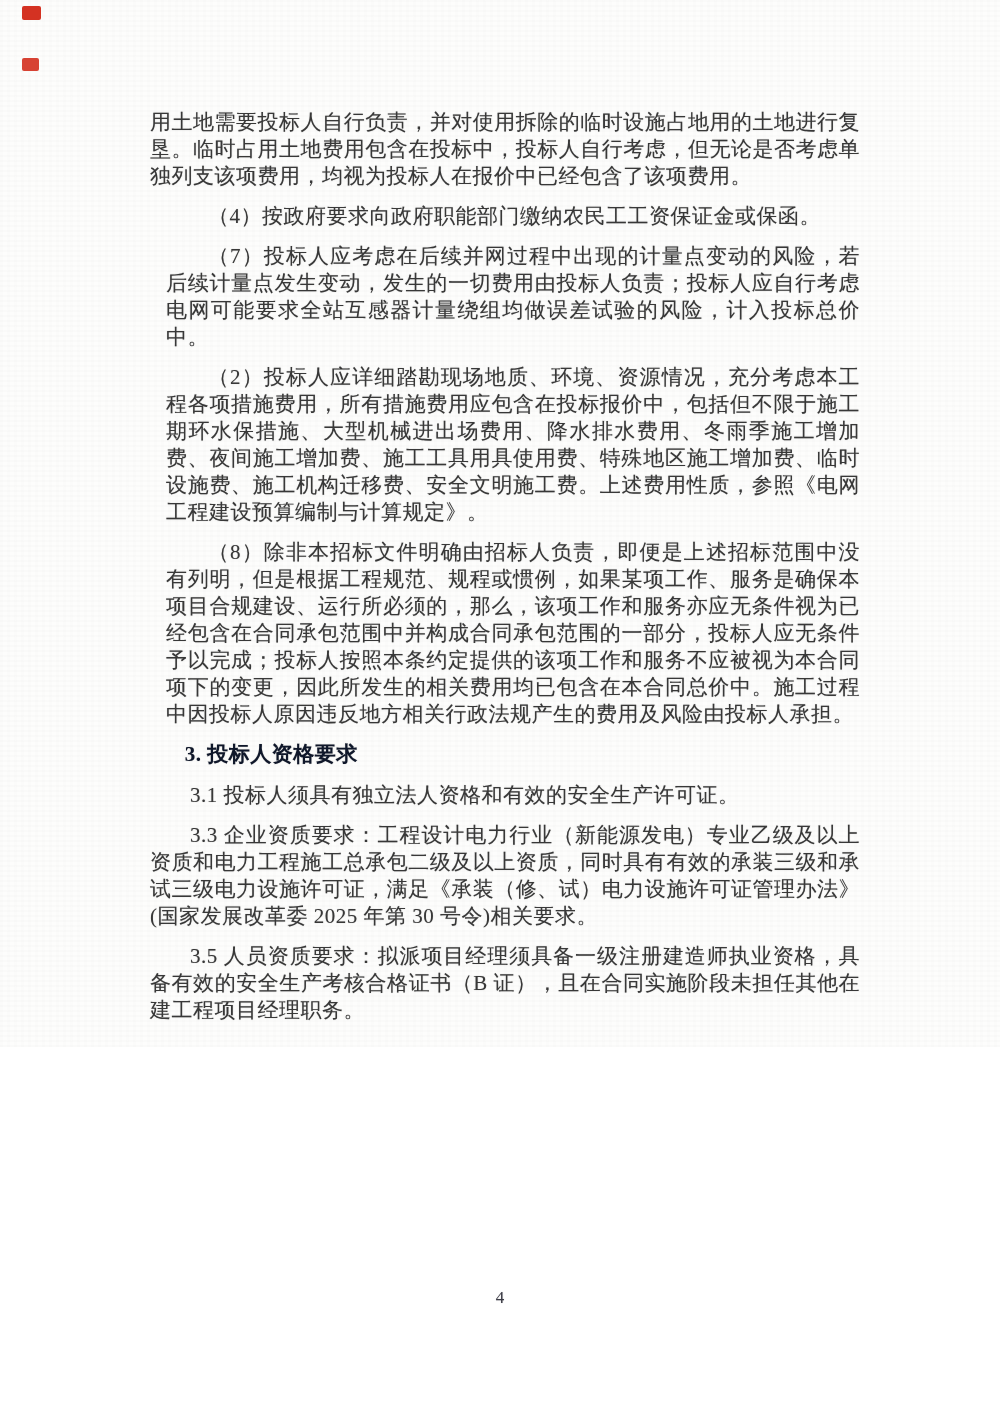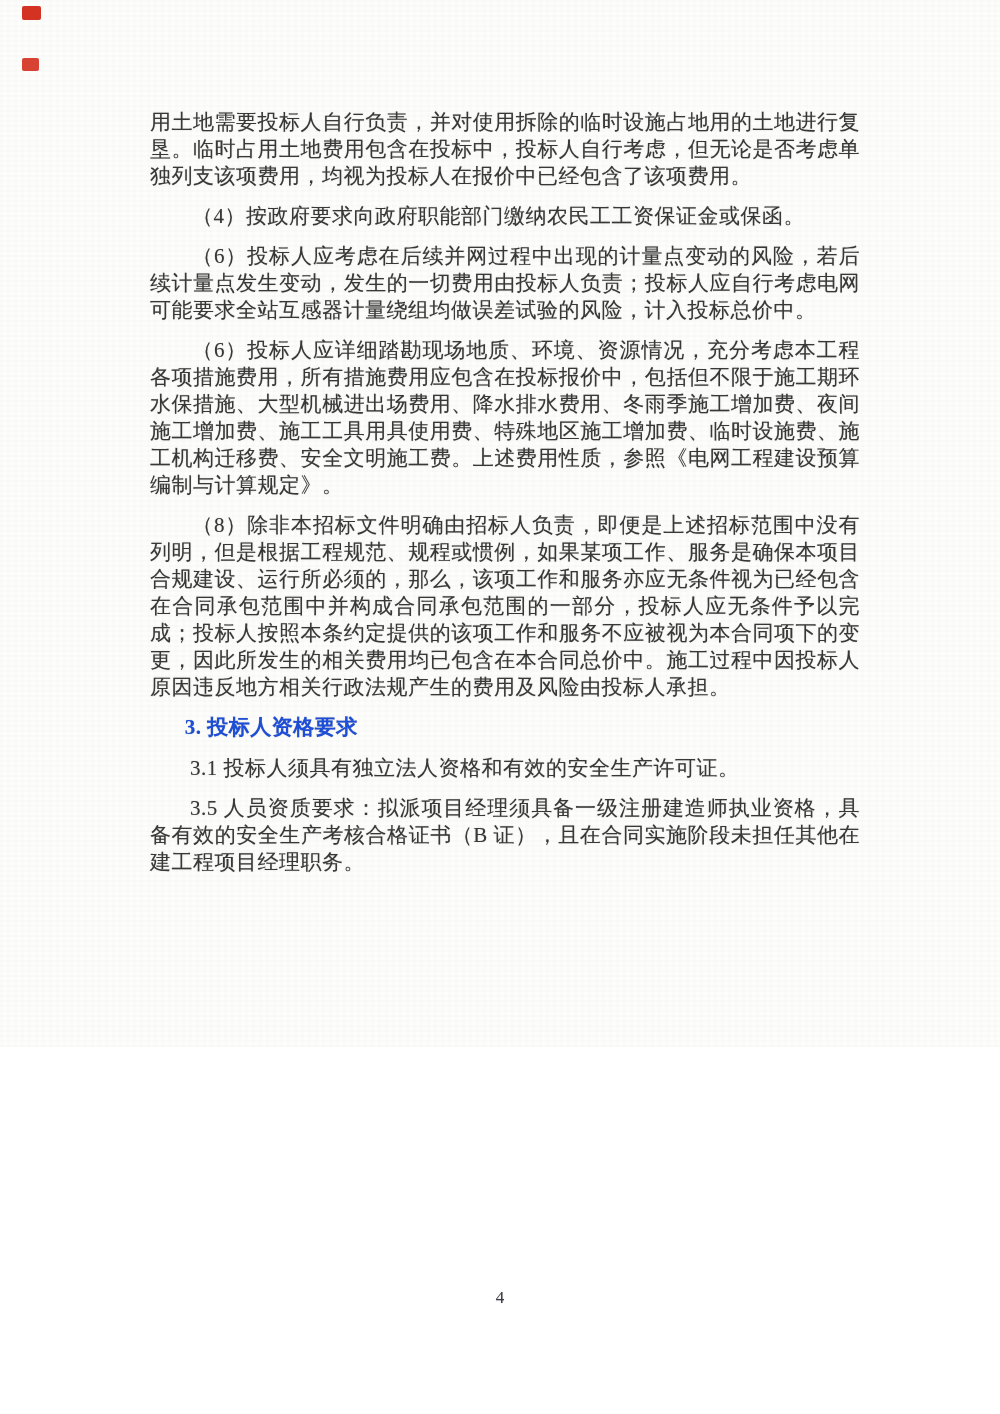--- a/index.html
+++ b/index.html
@@ -37,26 +37,26 @@
     color: #383838;
     font-size: 21px;
     line-height: 27px;
     text-align: justify;
     text-justify: inter-ideograph;
     letter-spacing: 0.5px;
     text-shadow: 0 0 1px rgba(80,80,80,0.45);
   }
   .content p { margin: 0 0 13px 0; }
   p.continuation { text-indent: 0; }
-  p.clause       { text-indent: 2em; }
+  p.clause       { text-indent: 2em; margin-left: 16px; }
   p.subclause    { text-indent: 1.9em; font-family: Liberation Serif, serif; }
   p.section-heading {
     text-indent: 1.65em;
     font-weight: bold;
-    color: #1d4ed8;
+    color: #0f172a;
     margin-top: 3px;
     margin-bottom: 14px;
   }
   .footer {
     position: absolute;
     left: 0; top: 1288px;
     width: 1000px;
     text-align: center;
     font-size: 17px;
     color: #3c3c46;
@@ -70,31 +70,32 @@
 
   <span class="red-mark m1" style="background: rgb(212, 50, 34);"></span>
   <span class="red-mark m2" style="background: rgb(212, 50, 34);"></span>
 
   <div class="content">
     <p class="continuation">用土地需要投标人自行负责，并对使用拆除的临时设施占地用的土地进行复垦。临时占用土地费用包含在投标中，投标人自行考虑，但无论是否考虑单独列支该项费用，均视为投标人在报价中已经包含了该项费用。</p>
 
     <p class="clause">（4）按政府要求向政府职能部门缴纳农民工工资保证金或保函。</p>
 
 
-    <p class="clause">（6）投标人应考虑在后续并网过程中出现的计量点变动的风险，若后续计量点发生变动，发生的一切费用由投标人负责；投标人应自行考虑电网可能要求全站互感器计量绕组均做误差试验的风险，计入投标总价中。</p>
+    <p class="clause">（7）投标人应考虑在后续并网过程中出现的计量点变动的风险，若后续计量点发生变动，发生的一切费用由投标人负责；投标人应自行考虑电网可能要求全站互感器计量绕组均做误差试验的风险，计入投标总价中。</p>
 
-    <p class="clause">（6）投标人应详细踏勘现场地质、环境、资源情况，充分考虑本工程各项措施费用，所有措施费用应包含在投标报价中，包括但不限于施工期环水保措施、大型机械进出场费用、降水排水费用、冬雨季施工增加费、夜间施工增加费、施工工具用具使用费、特殊地区施工增加费、临时设施费、施工机构迁移费、安全文明施工费。上述费用性质，参照《电网工程建设预算编制与计算规定》。</p>
+    <p class="clause">（2）投标人应详细踏勘现场地质、环境、资源情况，充分考虑本工程各项措施费用，所有措施费用应包含在投标报价中，包括但不限于施工期环水保措施、大型机械进出场费用、降水排水费用、冬雨季施工增加费、夜间施工增加费、施工工具用具使用费、特殊地区施工增加费、临时设施费、施工机构迁移费、安全文明施工费。上述费用性质，参照《电网工程建设预算编制与计算规定》。</p>
 
     <p class="clause">（8）除非本招标文件明确由招标人负责，即便是上述招标范围中没有列明，但是根据工程规范、规程或惯例，如果某项工作、服务是确保本项目合规建设、运行所必须的，那么，该项工作和服务亦应无条件视为已经包含在合同承包范围中并构成合同承包范围的一部分，投标人应无条件予以完成；投标人按照本条约定提供的该项工作和服务不应被视为本合同项下的变更，因此所发生的相关费用均已包含在本合同总价中。施工过程中因投标人原因违反地方相关行政法规产生的费用及风险由投标人承担。</p>
 
     <p class="section-heading">3. 投标人资格要求</p>
 
     <p class="subclause">3.1 投标人须具有独立法人资格和有效的安全生产许可证。</p>
 
 
+    <p class="subclause">3.3 企业资质要求：工程设计电力行业（新能源发电）专业乙级及以上资质和电力工程施工总承包二级及以上资质，同时具有有效的承装三级和承试三级电力设施许可证，满足《承装（修、试）电力设施许可证管理办法》(国家发展改革委 2025 年第 30 号令)相关要求。</p>
 
 
     <p class="subclause">3.5 人员资质要求：拟派项目经理须具备一级注册建造师执业资格，具备有效的安全生产考核合格证书（B 证），且在合同实施阶段未担任其他在建工程项目经理职务。</p>
   </div>
 
   <div class="footer">4</div>
 
 </div>
 
 </body></html>

